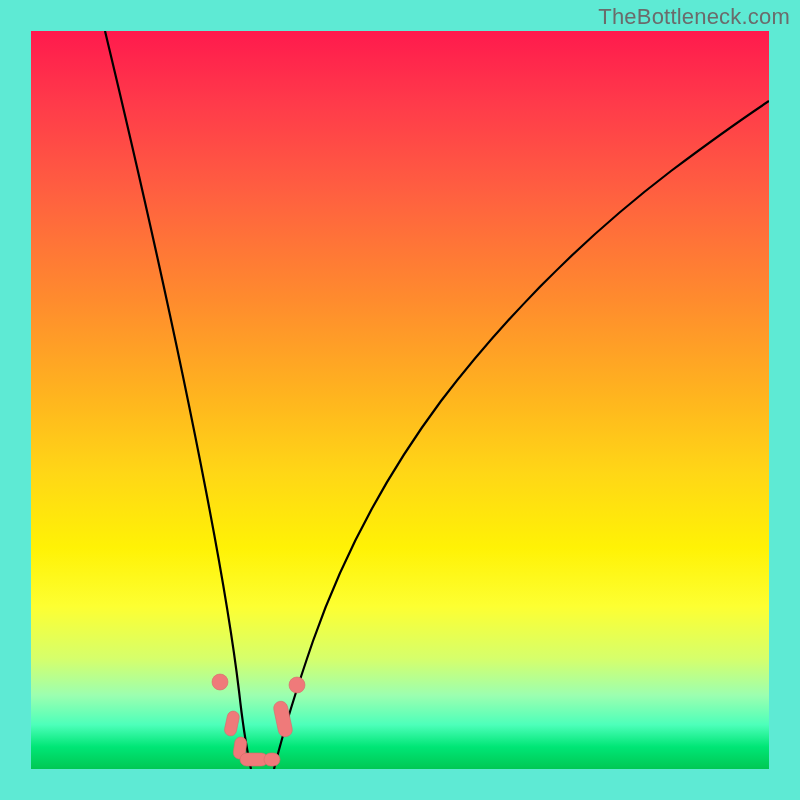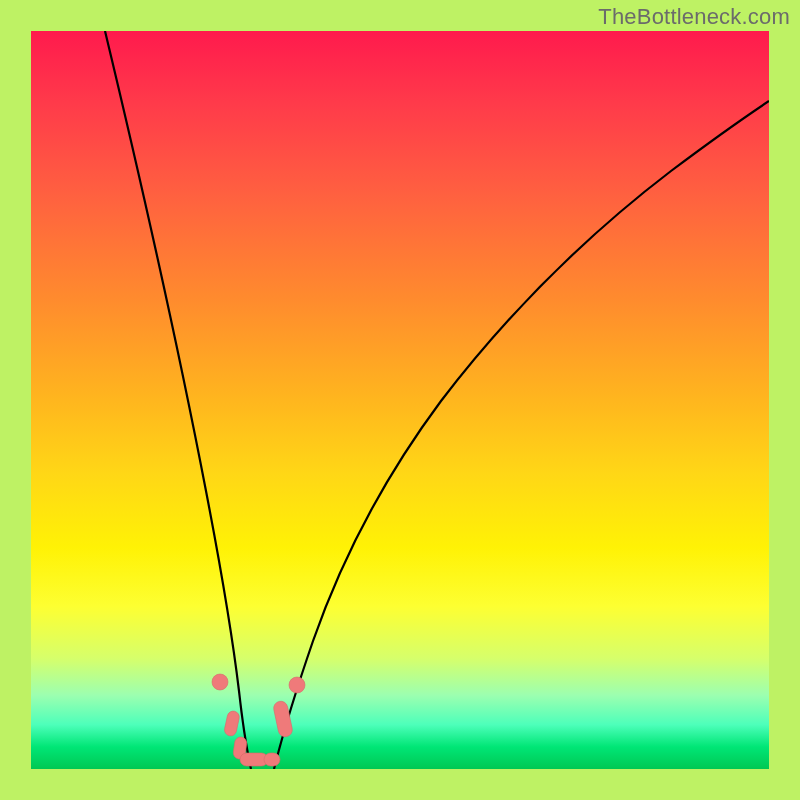--- a/index.html
+++ b/index.html
@@ -10,21 +10,21 @@
     overflow: hidden;
     background: #000;
     font-family: Arial, Helvetica, sans-serif;
   }
   .frame {
     position: absolute;
     top: 0;
     left: 0;
     width: 800px;
     height: 800px;
-    background: #bef264;
+    background: #5eead4;
   }
   .plot {
     position: absolute;
     top: 31px;
     left: 31px;
     width: 738px;
     height: 738px;
     
     background: linear-gradient(to bottom,
       #ff1a4d 0%,

